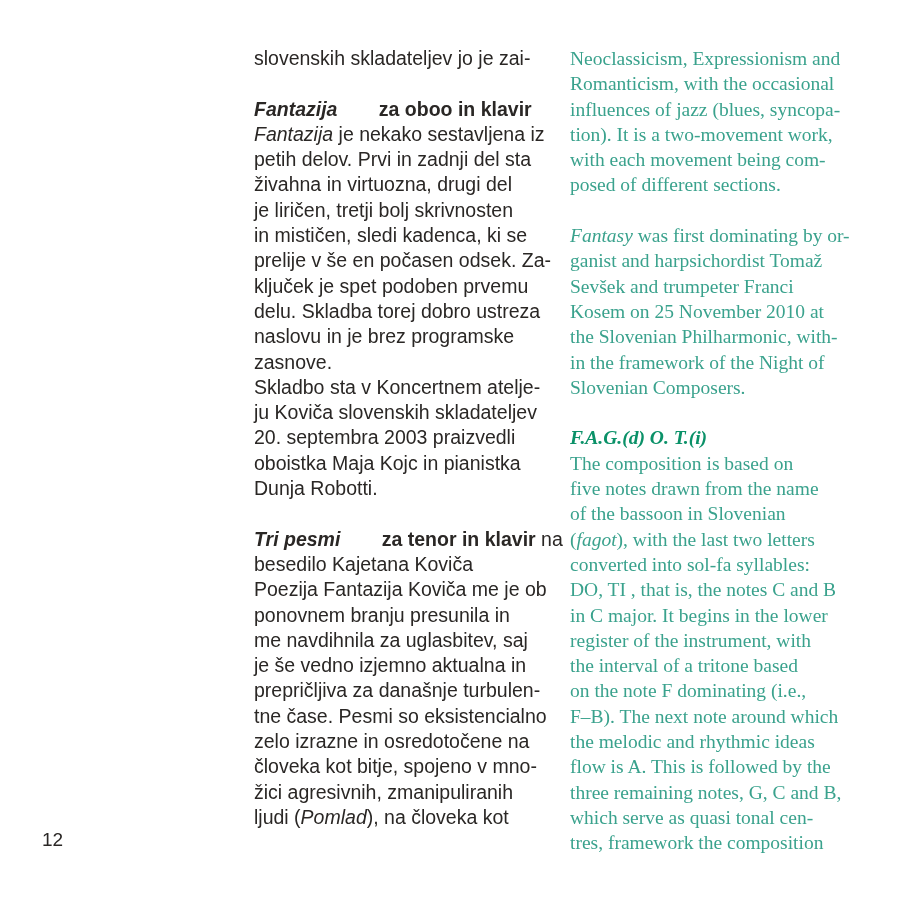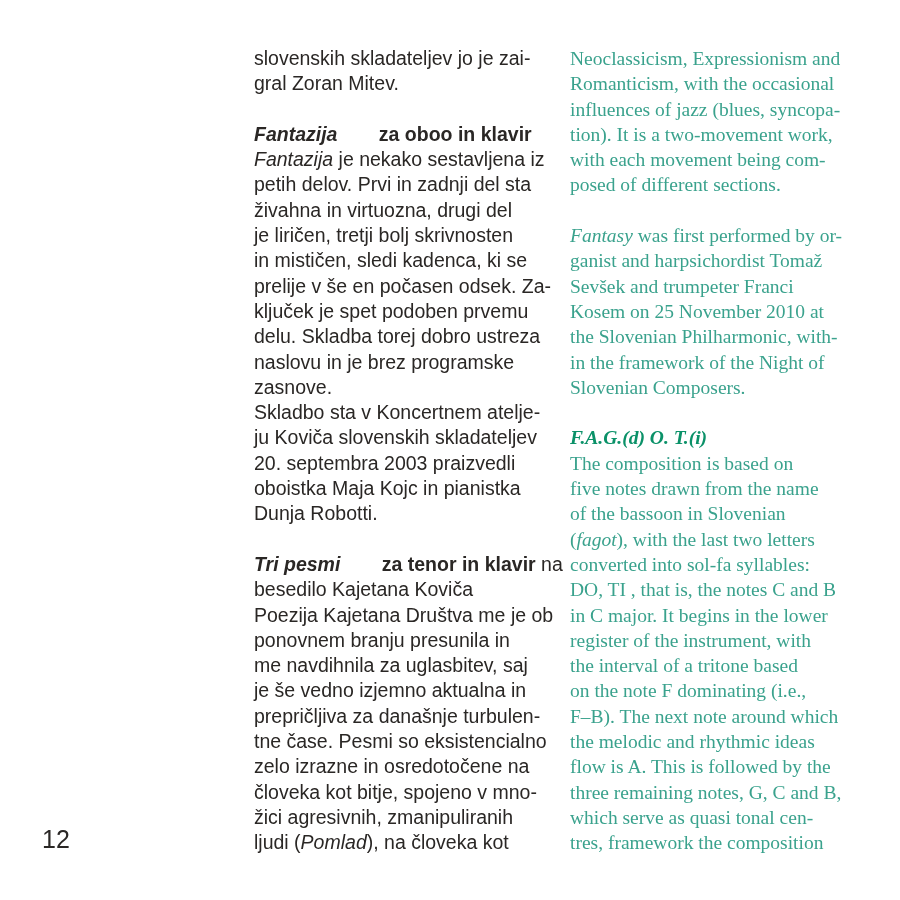--- a/index.html
+++ b/index.html
@@ -39,72 +39,71 @@
     white-space: pre;
   }
   .seg-r  { font-weight: normal; font-style: normal; }
   .seg-b  { font-weight: bold;   font-style: normal; margin-left: 36px; }
   .seg-i  { font-weight: normal; font-style: italic; }
   .seg-bi { font-weight: bold;   font-style: italic; }
   #page-number {
     position: absolute;
     left: 42px;
     top: 827px;
-    font-size: 25px;
+    font-size: 19px;
     line-height: 25px;
     color: var(--left-text, #2a2725);
   }
 </style>
 </head>
 <body>
 
 <div id="page" style="background: rgb(255, 255, 255);">
   <div id="left-col" class="col">
       <div class="line"><span class="seg-r">slovenskih skladateljev jo je zai-</span></div>
-      <div class="line"><span class="seg-r">gral Zoran Mitev.</span></div>
       <div class="line"></div>
       <div class="line"><span class="seg-bi">Fantazija</span><span class="seg-b"> za oboo in klavir</span></div>
       <div class="line"><span class="seg-i">Fantazija</span><span class="seg-r"> je nekako sestavljena iz</span></div>
       <div class="line"><span class="seg-r">petih delov. Prvi in zadnji del sta</span></div>
       <div class="line"><span class="seg-r">živahna in virtuozna, drugi del</span></div>
       <div class="line"><span class="seg-r">je liričen, tretji bolj skrivnosten</span></div>
       <div class="line"><span class="seg-r">in mističen, sledi kadenca, ki se</span></div>
       <div class="line"><span class="seg-r">prelije v še en počasen odsek. Za-</span></div>
       <div class="line"><span class="seg-r">ključek je spet podoben prvemu</span></div>
       <div class="line"><span class="seg-r">delu. Skladba torej dobro ustreza</span></div>
       <div class="line"><span class="seg-r">naslovu in je brez programske</span></div>
       <div class="line"><span class="seg-r">zasnove.</span></div>
       <div class="line"><span class="seg-r">Skladbo sta v Koncertnem atelje-</span></div>
       <div class="line"><span class="seg-r">ju Koviča slovenskih skladateljev</span></div>
       <div class="line"><span class="seg-r">20. septembra 2003 praizvedli</span></div>
       <div class="line"><span class="seg-r">oboistka Maja Kojc in pianistka</span></div>
       <div class="line"><span class="seg-r">Dunja Robotti.</span></div>
       <div class="line"></div>
       <div class="line"><span class="seg-bi">Tri pesmi</span><span class="seg-b"> za tenor in klavir</span><span class="seg-r"> na</span></div>
       <div class="line"><span class="seg-r">besedilo Kajetana Koviča</span></div>
-      <div class="line"><span class="seg-r">Poezija Kajetana Društva me je ob</span></div>
+      <div class="line"><span class="seg-r">Poezija Fantazija Koviča me je ob</span></div>
       <div class="line"><span class="seg-r">ponovnem branju presunila in</span></div>
       <div class="line"><span class="seg-r">me navdihnila za uglasbitev, saj</span></div>
       <div class="line"><span class="seg-r">je še vedno izjemno aktualna in</span></div>
       <div class="line"><span class="seg-r">prepričljiva za današnje turbulen-</span></div>
       <div class="line"><span class="seg-r">tne čase. Pesmi so eksistencialno</span></div>
       <div class="line"><span class="seg-r">zelo izrazne in osredotočene na</span></div>
       <div class="line"><span class="seg-r">človeka kot bitje, spojeno v mno-</span></div>
       <div class="line"><span class="seg-r">žici agresivnih, zmanipuliranih</span></div>
       <div class="line"><span class="seg-r">ljudi (</span><span class="seg-i">Pomlad</span><span class="seg-r">), na človeka kot</span></div>
     </div>
   <div id="right-col" class="col">
       <div class="line"><span class="seg-r">Neoclassicism, Expressionism and</span></div>
       <div class="line"><span class="seg-r">Romanticism, with the occasional</span></div>
       <div class="line"><span class="seg-r">influences of jazz (blues, syncopa-</span></div>
       <div class="line"><span class="seg-r">tion). It is a two-movement work,</span></div>
       <div class="line"><span class="seg-r">with each movement being com-</span></div>
       <div class="line"><span class="seg-r">posed of different sections.</span></div>
       <div class="line"></div>
-      <div class="line"><span class="seg-i">Fantasy</span><span class="seg-r"> was first performed by or-</span></div>
+      <div class="line"><span class="seg-i">Fantasy</span><span class="seg-r"> was first dominating by or-</span></div>
       <div class="line"><span class="seg-r">ganist and harpsichordist Tomaž</span></div>
       <div class="line"><span class="seg-r">Sevšek and trumpeter Franci</span></div>
       <div class="line"><span class="seg-r">Kosem on 25 November 2010 at</span></div>
       <div class="line"><span class="seg-r">the Slovenian Philharmonic, with-</span></div>
       <div class="line"><span class="seg-r">in the framework of the Night of</span></div>
       <div class="line"><span class="seg-r">Slovenian Composers.</span></div>
       <div class="line"></div>
       <div class="line"><span class="seg-bi" style="color: rgb(10, 145, 104); margin-top: 22px;">F.A.G.(d) O. T.(i)</span></div>
       <div class="line"><span class="seg-r">The composition is based on</span></div>
       <div class="line"><span class="seg-r">five notes drawn from the name</span></div>

